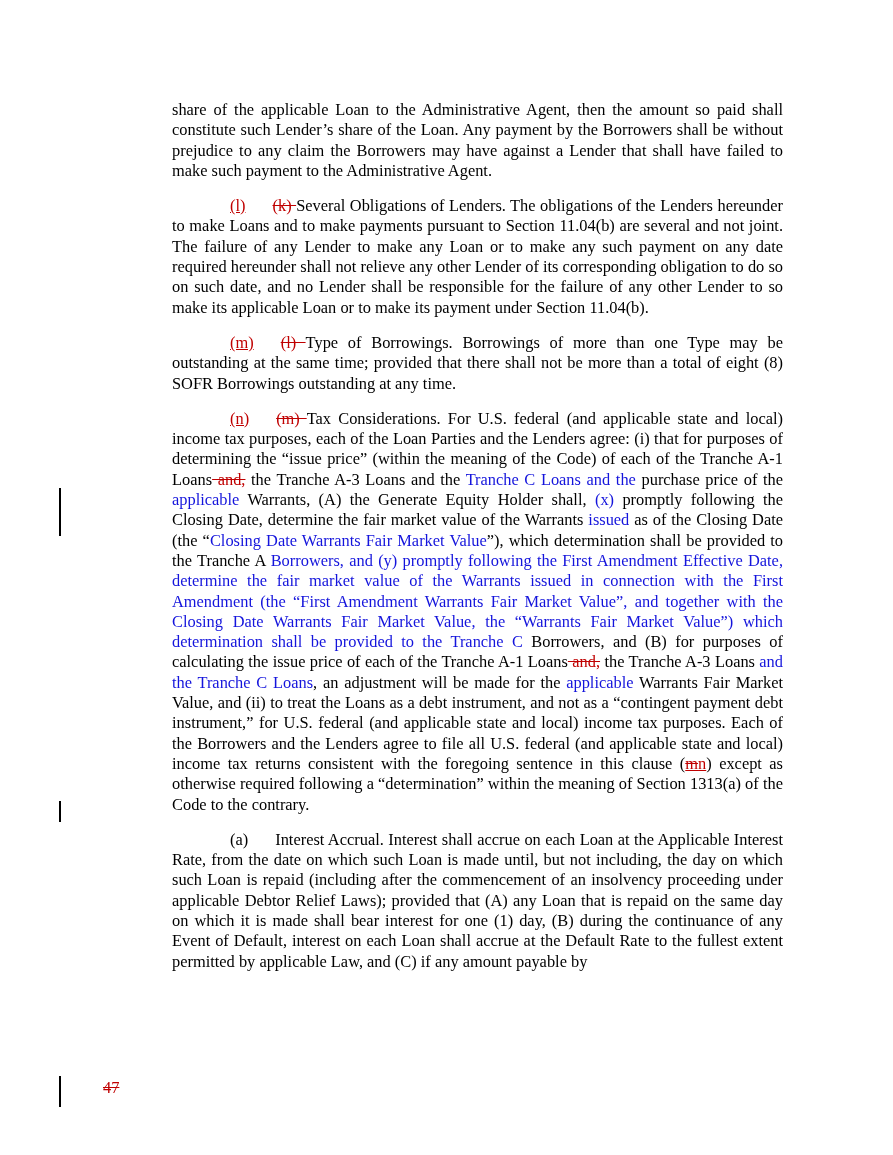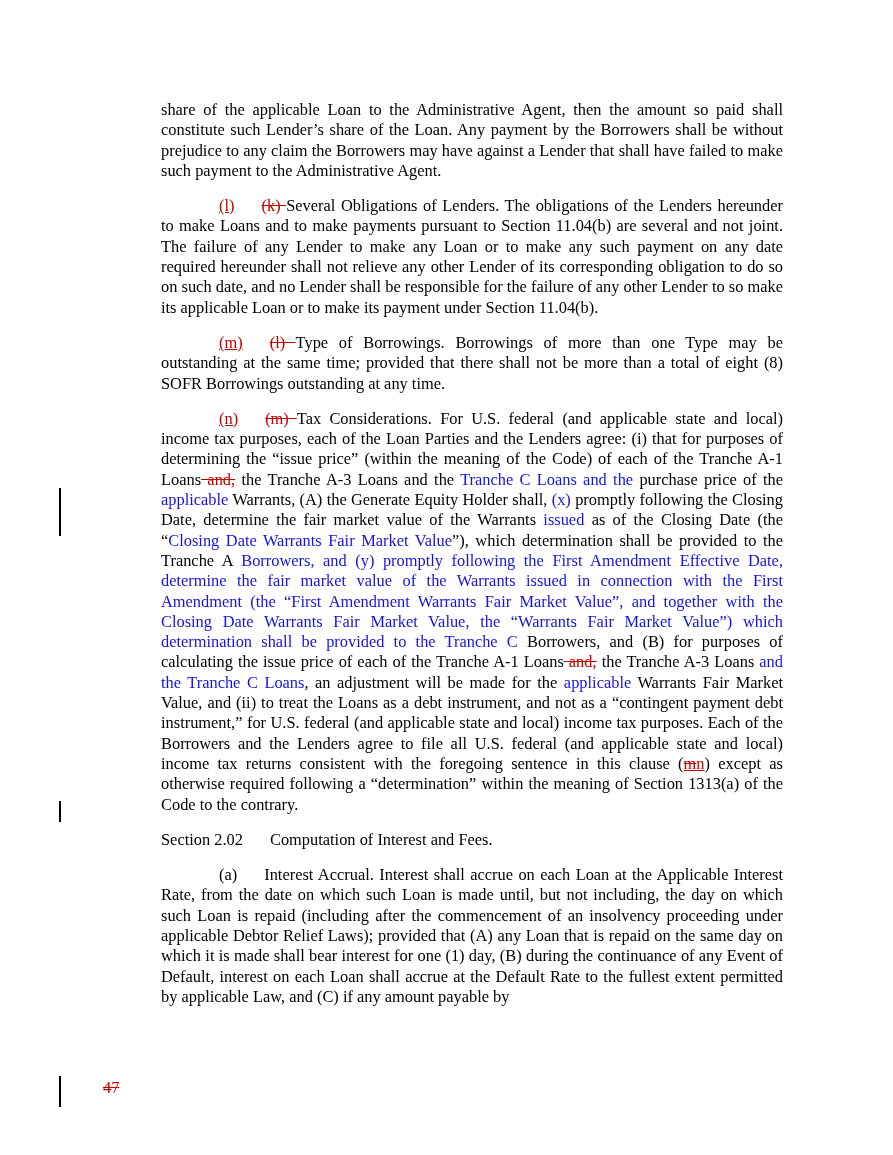--- a/index.html
+++ b/index.html
@@ -14,21 +14,21 @@
     color: #000000;
     overflow: hidden;
   }
   .content {
     position: absolute;
     left: 156px;
     top: 100px;
     width: 627px;
   }
   .para {
-    margin: 0 0 15px 5px;
+    margin: 0 0 15px 16px;
     text-align: justify;
   }
   .para.indent { text-indent: 58px; }
   .run { white-space: pre-wrap; }
   .run-u { }
   .run-i { }
   .run-ins-red {
     color: var(--rev-red, #C00000);
     text-decoration: underline;
   }
@@ -63,21 +63,20 @@
 </head>
 <body>
 
 <div class="page">
 
   <div class="content">
       <p class="para"><span class="run">share of the applicable Loan to the Administrative Agent, then the amount so paid shall constitute such Lender’s share of the Loan. Any payment by the Borrowers shall be without prejudice to any claim the Borrowers may have against a Lender that shall have failed to make such payment to the Administrative Agent.</span></p>
       <p class="para indent"><span class="run run-ins-red">(l)</span><span class="run run-tab">&nbsp;</span><span class="run run-del-red">(k) </span><span class="run run-u">Several Obligations of Lenders</span><span class="run">. The obligations of the Lenders hereunder to make Loans and to make payments pursuant to </span><span class="run run-u">Section 11.04(b)</span><span class="run"> are several and not joint. The failure of any Lender to make any Loan or to make any such payment on any date required hereunder shall not relieve any other Lender of its corresponding obligation to do so on such date, and no Lender shall be responsible for the failure of any other Lender to so make its applicable Loan or to make its payment under </span><span class="run run-u">Section 11.04(b)</span><span class="run">.</span></p>
       <p class="para indent"><span class="run run-ins-red">(m)</span><span class="run run-tab">&nbsp;</span><span class="run run-del-red">(l) </span><span class="run run-u">Type of Borrowings</span><span class="run">. Borrowings of more than one Type may be outstanding at the same time; </span><span class="run run-i">provided</span><span class="run"> that there shall not be more than a total of eight (8) SOFR Borrowings outstanding at any time.</span></p>
       <p class="para indent"><span class="run run-ins-red">(n)</span><span class="run run-tab">&nbsp;</span><span class="run run-del-red">(m) </span><span class="run run-u">Tax Considerations</span><span class="run">. For U.S. federal (and applicable state and local) income tax purposes, each of the Loan Parties and the Lenders agree: (i) that for purposes of determining the “issue price” (within the meaning of the Code) of each of the Tranche A-1 Loans</span><span class="run run-del-red"> and,</span><span class="run"> the Tranche A-3 Loans and the </span><span class="run run-ins-blue">Tranche C Loans and the </span><span class="run">purchase price of the </span><span class="run run-ins-blue">applicable </span><span class="run">Warrants, (A) the Generate Equity Holder shall, </span><span class="run run-ins-blue">(x) </span><span class="run">promptly following the Closing Date, determine the fair market value of the Warrants </span><span class="run run-ins-blue">issued </span><span class="run">as of the Closing Date (the “</span><span class="run run-ins-blue">Closing Date Warrants Fair Market Value</span><span class="run">”), which determination shall be provided to the Tranche A </span><span class="run run-ins-blue">Borrowers, and (y) promptly following the First Amendment Effective Date, determine the fair market value of the Warrants issued in connection with the First Amendment (the “First Amendment Warrants Fair Market Value”, and together with the Closing Date Warrants Fair Market Value, the “Warrants Fair Market Value”) which determination shall be provided to the Tranche C </span><span class="run">Borrowers, and (B) for purposes of calculating the issue price of each of the Tranche A-1 Loans</span><span class="run run-del-red"> and,</span><span class="run"> the Tranche A-3 Loans</span><span class="run run-ins-blue"> and the Tranche C Loans</span><span class="run">, an adjustment will be made for the </span><span class="run run-ins-blue">applicable </span><span class="run">Warrants Fair Market Value, and (ii) to treat the Loans as a debt instrument, and not as a “contingent payment debt instrument,” for U.S. federal (and applicable state and local) income tax purposes. Each of the Borrowers and the Lenders agree to file all U.S. federal (and applicable state and local) income tax returns consistent with the foregoing sentence in this </span><span class="run run-u">clause (</span><span class="run run-del-red-u">m</span><span class="run run-ins-red">n</span><span class="run run-u">)</span><span class="run"> except as otherwise required following a “determination” within the meaning of Section 1313(a) of the Code to the contrary.</span></p>
-      <p class="para"><span class="run">Section 2.02</span><span class="run run-tab">&nbsp;</span><span class="run run-u">Computation of Interest and Fees</span><span class="run">.</span></p>
       <p class="para indent"><span class="run">(a)</span><span class="run run-tab">&nbsp;</span><span class="run run-u">Interest Accrual</span><span class="run">. Interest shall accrue on each Loan at the Applicable Interest Rate, from the date on which such Loan is made until, but not including, the day on which such Loan is repaid (including after the commencement of an insolvency proceeding under applicable Debtor Relief Laws); </span><span class="run run-i">provided</span><span class="run"> that (A) any Loan that is repaid on the same day on which it is made shall bear interest for one (1) day, (B) during the continuance of any Event of Default, interest on each Loan shall accrue at the Default Rate to the fullest extent permitted by applicable Law, and (C) if any amount payable by</span></p>
     </div>
 
   <div class="change-bar" style="top:488px; height:48px;"></div>
   <div class="change-bar" style="top:801px; height:21px;"></div>
   <div class="change-bar" style="top:1076px; height:31px;"></div>
 
   <div class="footer">
     <span class="page-num">47</span>
   </div>

